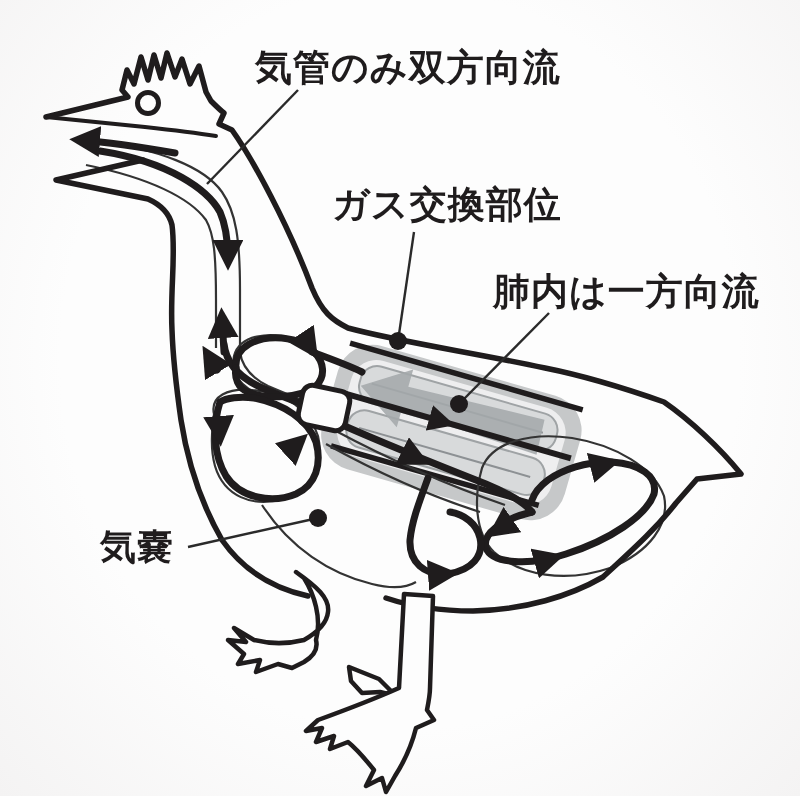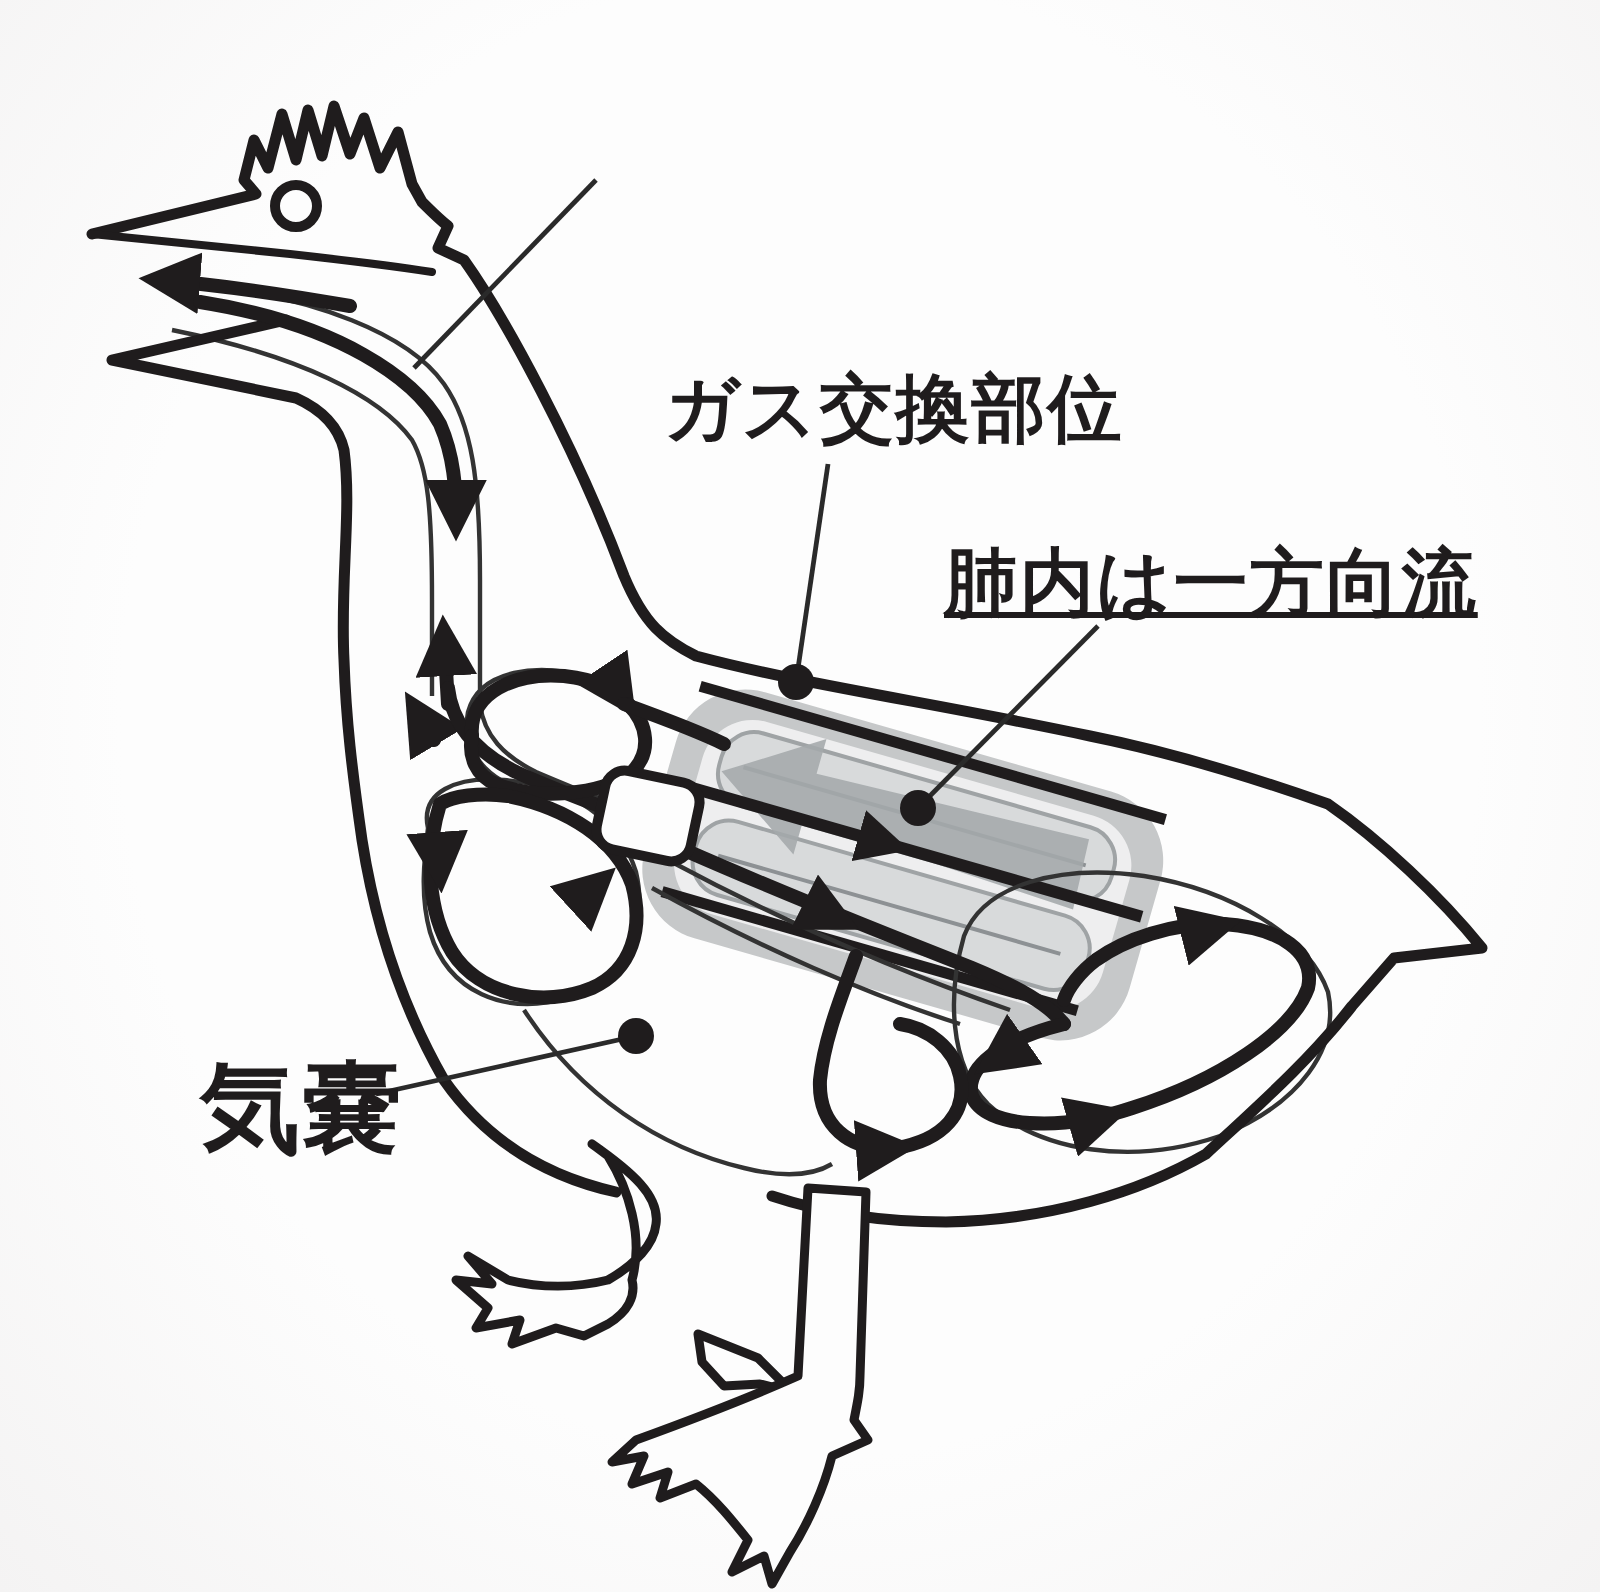--- a/index.html
+++ b/index.html
@@ -9,22 +9,22 @@
     font-family:"DejaVu Sans", sans-serif;
   }
   #stage svg{position:absolute;left:0;top:0;}
   .lbl{
     position:absolute;color:#1f1c1d;font-weight:600;
     font-size:37px;line-height:1.05;letter-spacing:1px;white-space:nowrap;
     user-select:none;
   }
   #lbl-trachea{left:255px;top:49px;}
   #lbl-gas{left:332px;top:186px;}
-  #lbl-lung{left:472px;top:273px;text-decoration:underline;}
-  #lbl-airsac{left:100px;top:528px;font-size:50px;}
+  #lbl-lung{left:493px;top:273px;}
+  #lbl-airsac{left:100px;top:528px;font-size:36px;}
 </style>
 </head>
 <body>
 
 <div id="stage">
 
 <svg width="800" height="796" viewBox="0 0 800 796">
   <defs>
     <marker id="ah" viewBox="0 0 10 10" refX="6.5" refY="5" markerWidth="4.4" markerHeight="4.4" orient="auto-start-reverse">
       <path d="M0,0 L10,5 L0,10 Z" fill="#1f1c1d"></path>
@@ -112,16 +112,17 @@
     <path d="M549,313 L459,404"></path>
     <path d="M188,547 L318,518"></path>
   </g>
   <g fill="#1f1c1d">
     <circle cx="398" cy="341" r="9"></circle>
     <circle cx="459" cy="404" r="9"></circle>
     <circle cx="318" cy="518" r="9"></circle>
   </g>
 </svg>
 
+  <div class="lbl" id="lbl-trachea">気管のみ双方向流</div>
   <div class="lbl" id="lbl-gas">ガス交換部位</div>
   <div class="lbl" id="lbl-lung">肺内は一方向流</div>
   <div class="lbl" id="lbl-airsac">気嚢</div>
 </div>
 
 </body></html>

